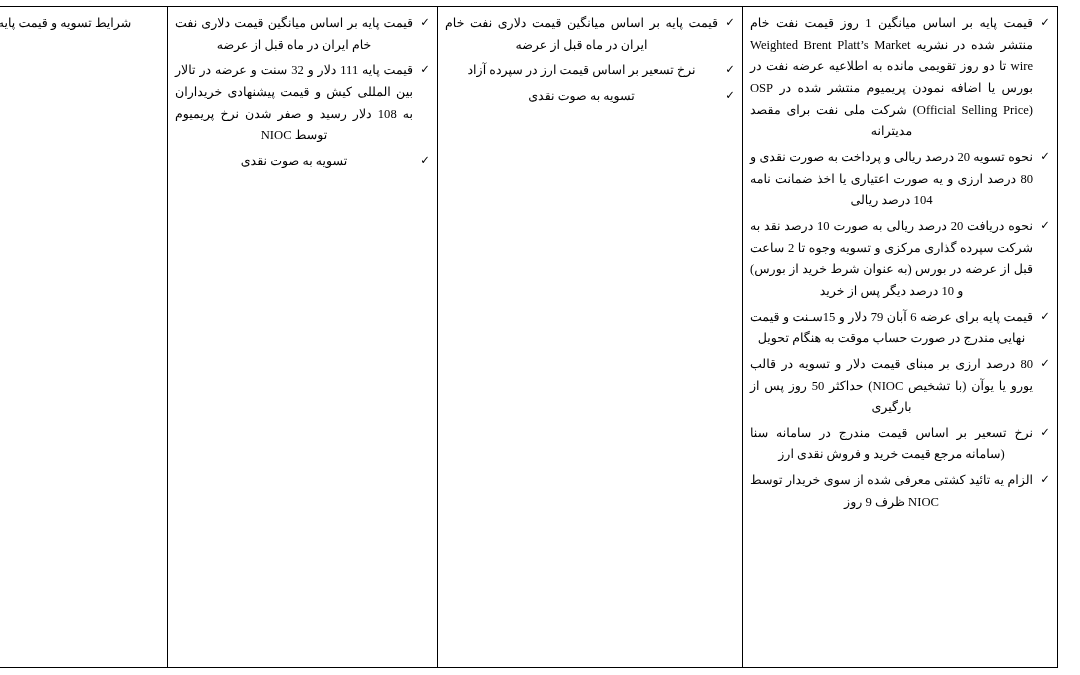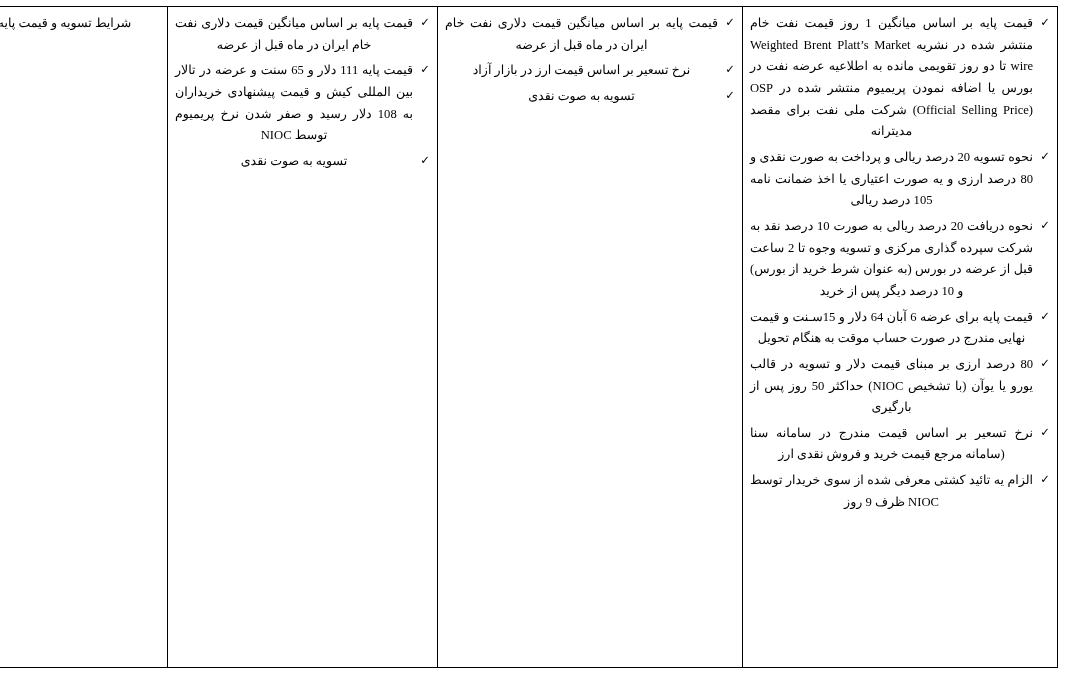--- a/index.html
+++ b/index.html
@@ -77,29 +77,29 @@
     <tbody>
       <tr>
         <td class="col-wide" style="width:300px;">
           <ul class="bullet-list">
             <li>
               <span class="tick">✓</span>
               <span class="txt">قیمت پایه بر اساس میانگین 1 روز قیمت نفت خام منتشر شده در نشریه Weighted Brent Platt’s Market wire تا دو روز تقویمی مانده به اطلاعیه عرضه نفت در بورس یا اضافه نمودن پریمیوم منتشر شده در OSP (Official Selling Price) شرکت ملی نفت برای مقصد مدیترانه</span>
             </li>
             <li>
               <span class="tick">✓</span>
-              <span class="txt">نحوه تسویه 20 درصد ریالی و پرداخت به صورت نقدی و 80 درصد ارزی و یه صورت اعتیاری یا اخذ ضمانت نامه 105 درصد ریالی</span>
+              <span class="txt">نحوه تسویه 20 درصد ریالی و پرداخت به صورت نقدی و 80 درصد ارزی و یه صورت اعتیاری یا اخذ ضمانت نامه 104 درصد ریالی</span>
             </li>
             <li>
               <span class="tick">✓</span>
               <span class="txt">نحوه دریافت 20 درصد ریالی به صورت 10 درصد نقد به شرکت سپرده گذاری مرکزی و تسویه وجوه تا 2 ساعت قبل از عرضه در بورس (به عنوان شرط خرید از بورس) و 10 درصد دیگر پس از خرید</span>
             </li>
             <li>
               <span class="tick">✓</span>
-              <span class="txt">قیمت پایه برای عرضه 6 آبان 64 دلار و 15سـنت و قیمت نهایی مندرج در صورت حساب موقت به هنگام تحویل</span>
+              <span class="txt">قیمت پایه برای عرضه 6 آبان 79 دلار و 15سـنت و قیمت نهایی مندرج در صورت حساب موقت به هنگام تحویل</span>
             </li>
             <li>
               <span class="tick">✓</span>
               <span class="txt">80 درصد ارزی بر مبنای قیمت دلار و تسویه در قالب یورو یا یوآن (با تشخیص NIOC) حداکثر 50 روز پس از بارگیری</span>
             </li>
             <li>
               <span class="tick">✓</span>
               <span class="txt">نرخ تسعیر بر اساس قیمت مندرج در سامانه سنا (سامانه مرجع قیمت خرید و فروش نقدی ارز</span>
             </li>
             <li>
@@ -110,38 +110,38 @@
         </td>
 
         <td class="col-mid" style="width:290px;">
           <ul class="bullet-list">
             <li>
               <span class="tick">✓</span>
               <span class="txt">قیمت پایه بر اساس میانگین قیمت دلاری نفت خام ایران در ماه قبل از عرضه</span>
             </li>
             <li>
               <span class="tick">✓</span>
-              <span class="txt">نرخ تسعیر بر اساس قیمت ارز در بازار آزاد</span>
+              <span class="txt">نرخ تسعیر بر اساس قیمت ارز در سپرده آزاد</span>
             </li>
             <li>
               <span class="tick">✓</span>
               <span class="txt">تسویه به صوت نقدی</span>
             </li>
           </ul>
         </td>
 
         <td class="col-right" style="width:255px;">
           <ul class="bullet-list">
             <li>
               <span class="tick">✓</span>
               <span class="txt">قیمت پایه بر اساس میانگین قیمت دلاری نفت خام ایران در ماه قبل از عرضه</span>
             </li>
             <li>
               <span class="tick">✓</span>
-              <span class="txt">قیمت پایه 111 دلار و 65 سنت و عرضه در تالار بین المللی کیش و قیمت پیشنهادی خریداران به 108 دلار رسید و صفر شدن نرخ پریمیوم توسط NIOC</span>
+              <span class="txt">قیمت پایه 111 دلار و 32 سنت و عرضه در تالار بین المللی کیش و قیمت پیشنهادی خریداران به 108 دلار رسید و صفر شدن نرخ پریمیوم توسط NIOC</span>
             </li>
             <li>
               <span class="tick">✓</span>
               <span class="txt">تسویه به صوت نقدی</span>
             </li>
           </ul>
         </td>
 
         <td class="col-label" style="width:191px;">شرایط تسویه و قیمت پایه</td>
       </tr>

